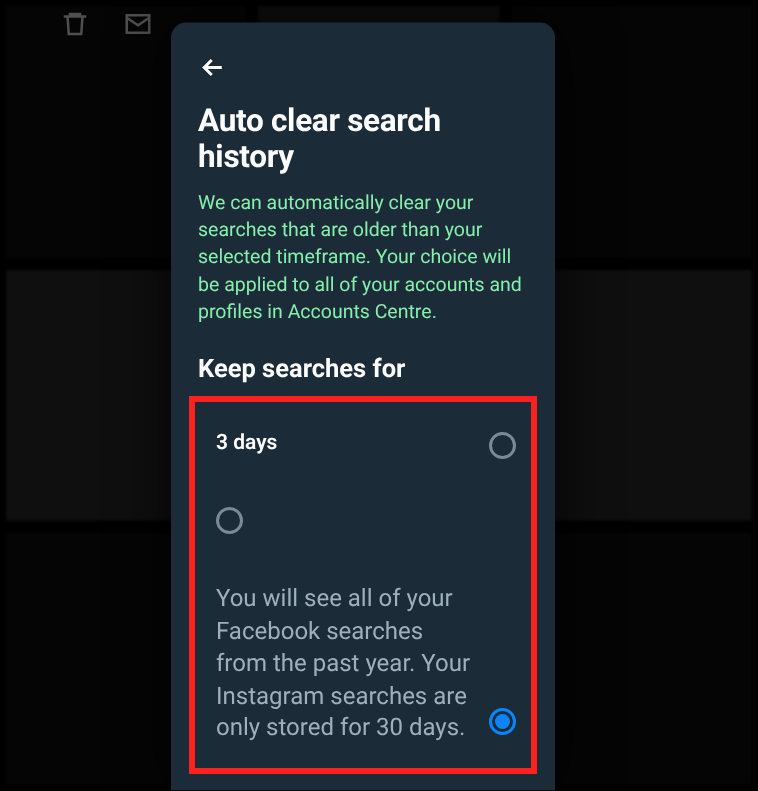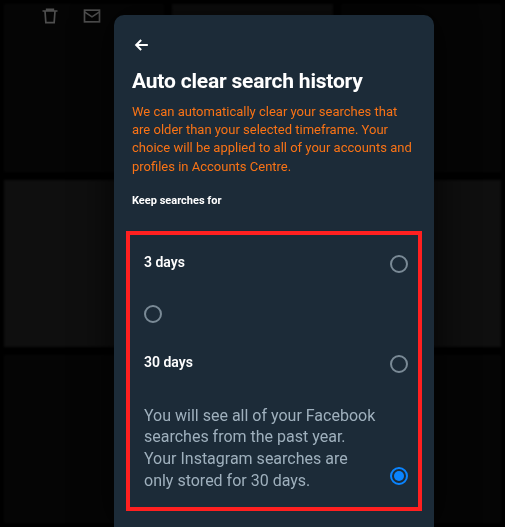--- a/index.html
+++ b/index.html
@@ -24,21 +24,21 @@
       background: #1a1a1a;
       border: 4px solid #000;
       position: relative;
     }
     .bg-cell.dark { background: #0f0f0f; }
     .bg-cell.light { background: #2a2a2a; }
     .modal {
       position: absolute;
       top: 15px;
       left: 114px;
-      width: 320px;
+      width: 256px;
       height: 512px;
       background: #1c2b38;
       border-radius: 10px 10px 0 0;
       padding: 18px 18px 0 18px;
       color: #fff;
       box-shadow: 0 0 40px rgba(0,0,0,0.8);
     }
     .back-arrow {
       width: 24px;
       height: 24px;
@@ -50,27 +50,27 @@
     .back-arrow svg { width: 20px; height: 20px; }
     .title {
       font-size: 21px;
       font-weight: 700;
       margin-bottom: 10px;
       letter-spacing: -0.2px;
     }
     .description {
       font-size: 13px;
       line-height: 1.4;
-      color: #f97316;
+      color: #86efac;
       margin-bottom: 18px;
     }
     .subheading {
-      font-size: 11px;
+      font-size: 17px;
       font-weight: 700;
-      margin-bottom: 24px;
+      margin-bottom: 8px;
     }
     .highlight-box {
       border: 4px solid #ff2020;
       margin-left: -6px;
       margin-right: -6px;
       padding: 2px 2px;
     }
     .option {
       display: flex;
       align-items: center;
@@ -166,26 +166,20 @@
         <div class="option-label">3 days</div>
       </div>
       <div class="radio"></div>
     </div>
 
     <div class="option">
       <div class="radio"></div>
     </div>
 
 
-    <div class="option">
-      <div class="option-text">
-        <div class="option-label">30 days</div>
-      </div>
-      <div class="radio"></div>
-    </div>
 
     <div class="option default">
       <div class="option-text">
         <div class="option-desc">You will see all of your Facebook searches from the past year. Your Instagram searches are only stored for 30 days.</div>
       </div>
       <div class="radio selected"></div>
     </div>
 
   </div>
 </div>

